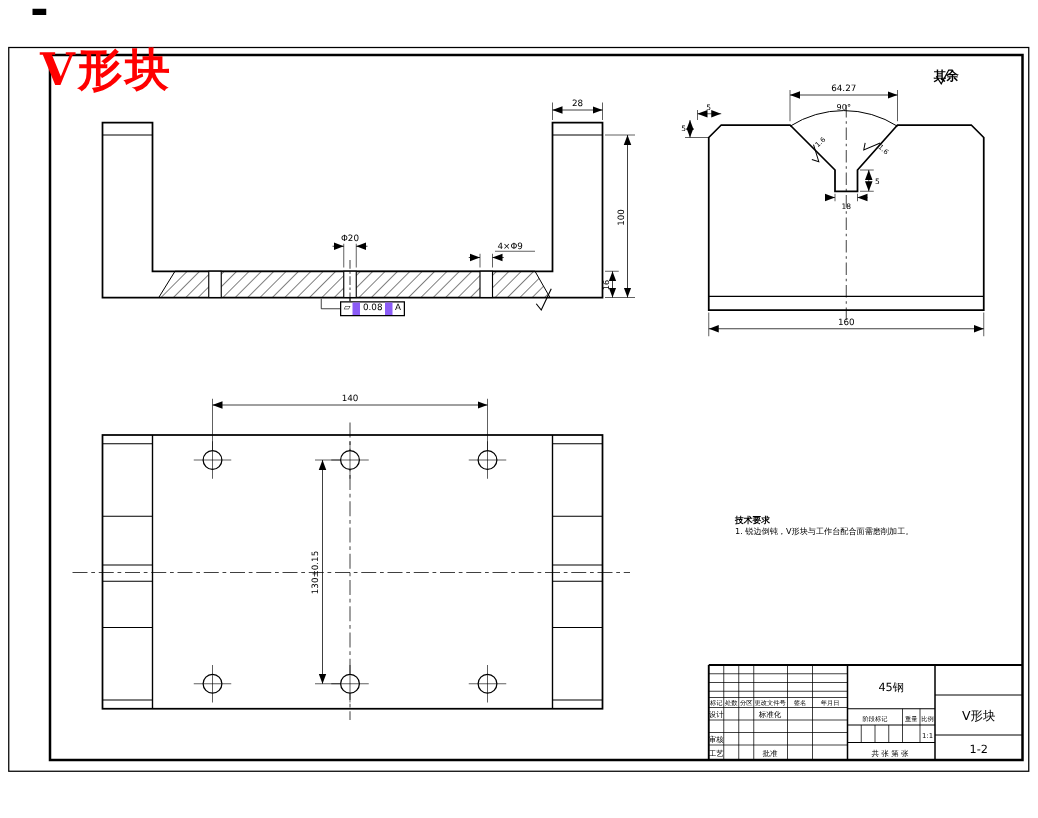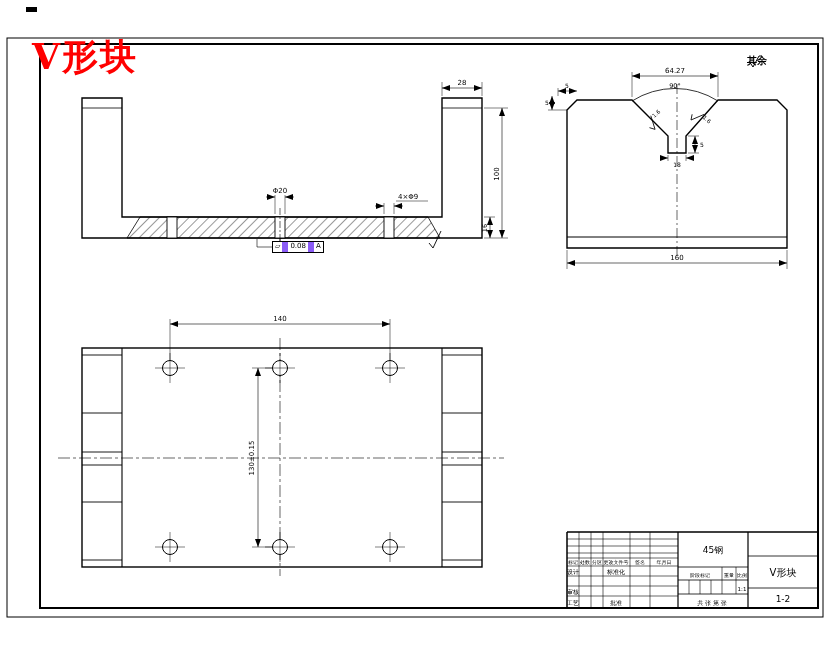--- a/index.html
+++ b/index.html
@@ -192,14 +192,18 @@
   <span class="cell">A</span>
 </div>
 
 <div class="surface-note">
   <span>其余</span>
   <svg width="16" height="14">
     <path d="M2,7 l4,6 L12,2 h3" stroke="#000" fill="none" stroke-width="1"></path>
   </svg>
 </div>
 
+<div class="notes">
+  <div class="nt">技术要求</div>
+  <div class="nl">1. 锐边倒钝，V形块与工作台配合面需磨削加工。</div>
+</div>
 
 </div>
 
 </body></html>

